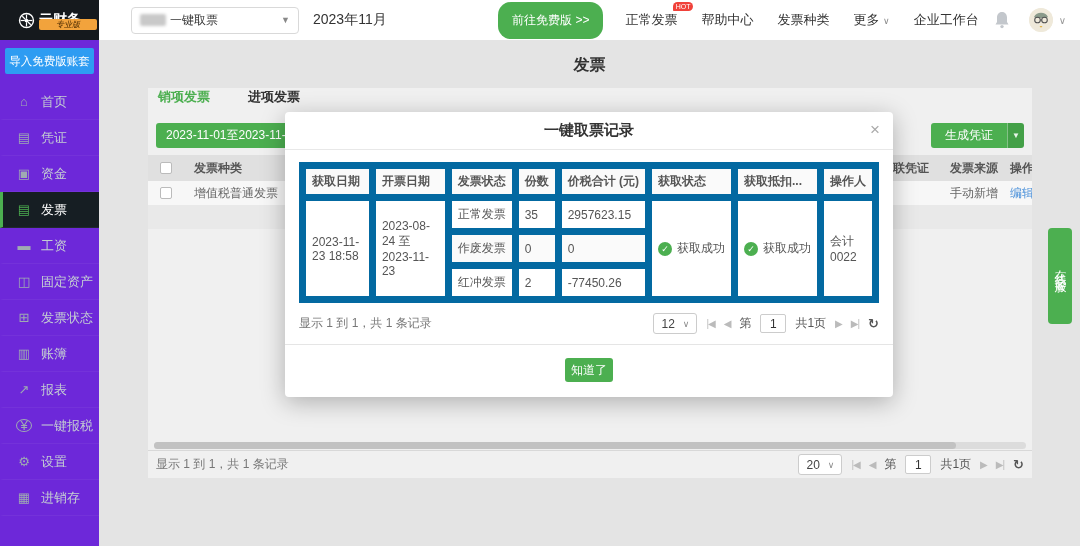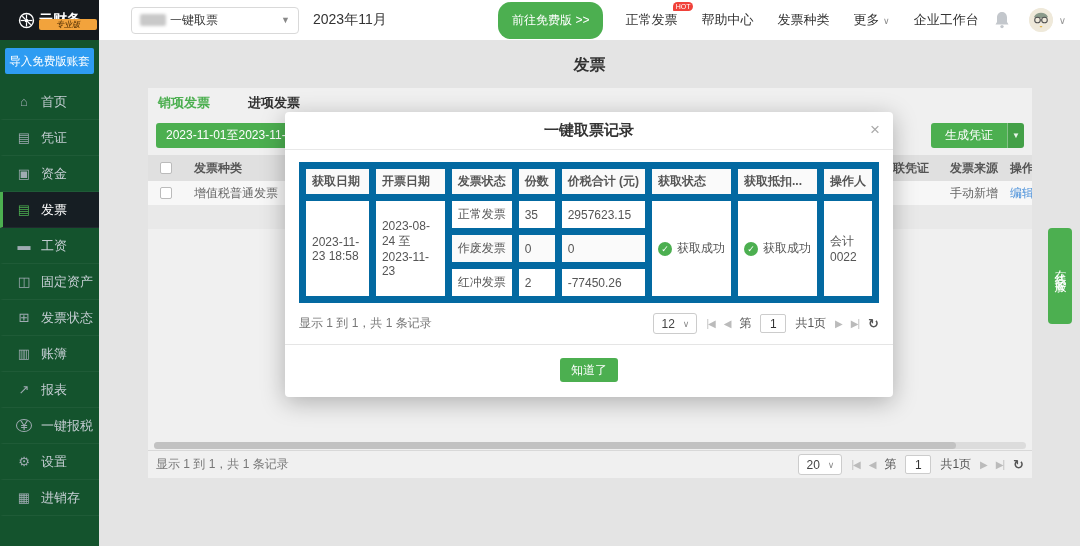--- a/index.html
+++ b/index.html
@@ -20,33 +20,33 @@
   .topbar-spacer { flex:1; }
   .free-pill { height:37px; padding:0 14px; border:none; border-radius:13px; background:#4caf50; color:#fff; font-size:12px; cursor:pointer; }
   .topnav { display:flex; align-items:center; gap:24px; margin-left:22px; margin-right:14px; font-size:13px; color:#333; }
   .topnav-item { cursor:pointer; position:relative; white-space:nowrap; }
   .hot-badge { position:absolute; top:-9px; right:-16px; background:#f0413a; color:#fff; font-size:7px; padding:1px 3px; border-radius:6px 6px 6px 1px; }
   .bell { width:18px; height:20px; margin-right:18px; cursor:pointer; }
   .avatar { width:24px; height:24px; border-radius:50%; background:#efeadd; margin-right:6px; cursor:pointer; }
   .user-caret { margin-right:14px; color:#999; font-size:10px; cursor:pointer; }
 
   
-  .sidebar { position:absolute; top:40px; left:0; width:99px; bottom:0; background:#14532d; z-index:4; }
+  .sidebar { position:absolute; top:40px; left:0; width:99px; bottom:0; background:#6d28d9; z-index:4; }
   .import-btn { display:block; margin:8px 5px 10px 5px; width:89px; height:26px; background:#2e9cf2; border:none; border-radius:2px; color:#fff; font-size:11.5px; cursor:pointer; }
   .side-item { height:36px; display:flex; align-items:center; padding-left:13px; gap:9px; color:#c4cdd2; font-size:13px; cursor:pointer; border-left:3px solid transparent; border-bottom:1px solid rgba(255,255,255,0.05); }
   .side-item .s-icon { width:16px; text-align:center; font-size:13px; color:#9fabb2; }
   .side-item.active { background:#161e23; border-left-color:#4caf50; color:#fff; }
   .side-item.active .s-icon { color:#4caf50; }
   .icon-circle { display:inline-block; width:13px; height:13px; line-height:12px; border:1px solid #9fabb2; border-radius:50%; font-size:9px; text-align:center; }
 
   
   .main { position:absolute; top:40px; left:99px; right:0; bottom:0; background:#e4e4e4; }
   .page-title { height:48px; line-height:50px; text-align:center; font-size:16px; font-weight:bold; color:#333; }
   .panel { position:absolute; top:48px; left:49px; width:884px; height:390px; background:#f0f0f0; display:flex; flex-direction:column; }
-  .tabs-row { height:30px; display:flex; align-items:center; padding:0 10px; }
+  .tabs-row { height:30px; display:flex; align-items:flex-start; padding:0 10px; }
   .tab { font-size:13px; font-weight:bold; color:#333; margin-right:38px; cursor:pointer; }
   .tab.active { color:#4caf50; }
   .update-info { margin-left:auto; font-size:12px; color:#666; }
   .view-record { color:#4a90d9; cursor:pointer; margin-left:6px; }
   .toolbar-row { height:34px; display:flex; align-items:center; padding:0 8px; }
   .date-btn { height:25px; padding:0 10px; background:#4caf50; border:none; border-radius:3px; color:#fff; font-size:12px; display:flex; align-items:center; gap:6px; cursor:pointer; }
   .date-btn .caret { color:#e8f5e9; }
   .toolbar-right { margin-left:auto; display:flex; align-items:center; gap:8px; }
   .batch-btn { height:25px; padding:0 10px; background:#fff; border:1px solid #ccc; border-radius:3px; color:#444; font-size:12px; display:flex; align-items:center; gap:6px; cursor:pointer; }
   .split-btn { display:flex; height:25px; cursor:pointer;padding-left:32px; }
@@ -90,21 +90,21 @@
   .modal-desc { font-size:12px; color:#444; margin-bottom:11px; }
   table.rec { width:100%; border-collapse:collapse; font-size:12px; color:#555; }
   table.rec th, table.rec td { border:7px solid #0369a1; padding:4px 6px; text-align:left; font-weight:normal; }
   table.rec th { background:#fafafa; font-weight:bold; color:#555; height:25px; white-space:nowrap; }
   table.rec td { height:34px; }
   tr.sub:nth-child(2) td.subcell { background:#fafafa; }
   .status-cell { display:flex; align-items:center; gap:5px; white-space:nowrap; }
   .check-circle { width:14px; height:14px; border-radius:50%; background:#4caf50; color:#fff; font-size:9px; line-height:14px; text-align:center; flex:none; }
   .modal-pager { display:flex; align-items:center; margin-top:10px; color:#777; }
   .modal-footer { border-top:1px solid #e5e5e5; padding:13px 0 15px 0; text-align:center; }
-  .confirm-btn { width:58px; height:24px; background:#4caf50; border:none; border-radius:3px; color:#fff; font-size:12px; cursor:pointer; }
+  .confirm-btn { width:48px; height:24px; background:#4caf50; border:none; border-radius:3px; color:#fff; font-size:12px; cursor:pointer; }
 </style>
 </head>
 <body>
 
 <header class="topbar">
   <div class="logo-block">
     <svg class="logo-wheel" viewBox="0 0 20 20">
       <circle cx="10" cy="10" r="8.2" fill="none" stroke="#fff" stroke-width="1.6"></circle>
       <circle cx="10" cy="10" r="2.2" fill="#fff"></circle>
       <g stroke="#fff" stroke-width="1.4">

